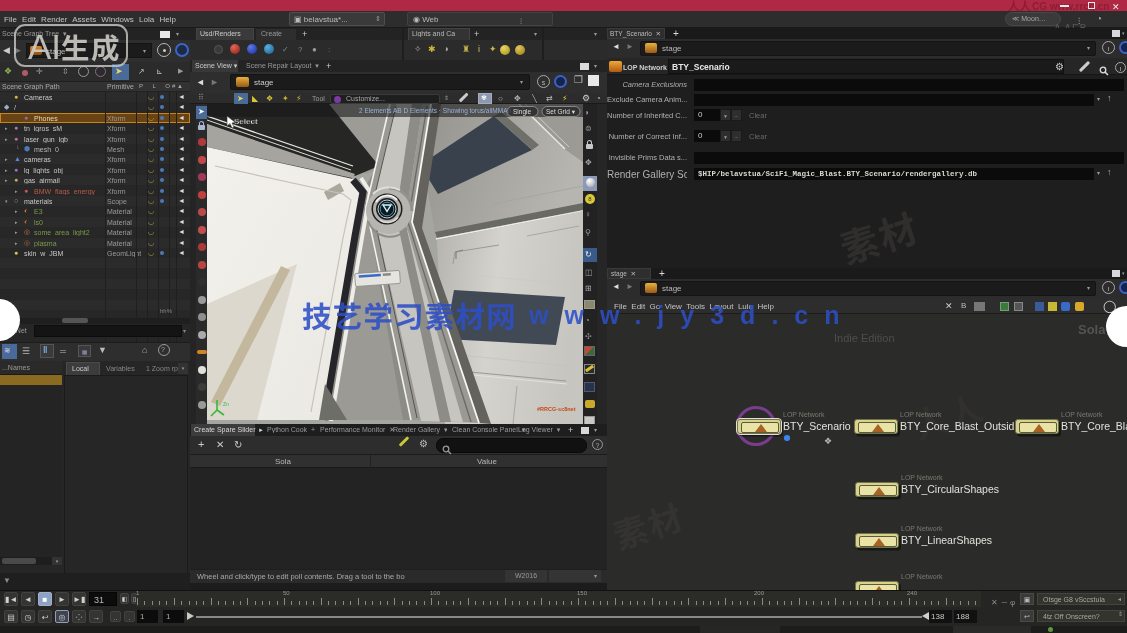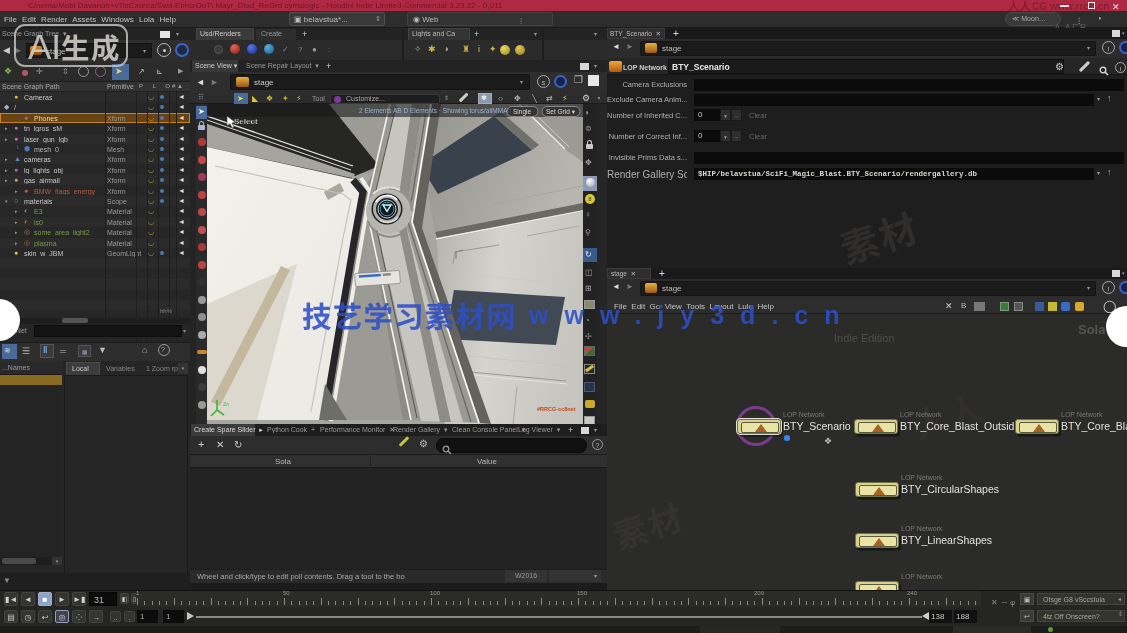--- a/index.html
+++ b/index.html
@@ -16,21 +16,20 @@
   .pbtn.sm{width:9px;height:11px;font-size:6px;line-height:11px;}
   .pbtn.r2{height:13px;line-height:13px;}
   .pbtn.r2.selb{border:1px solid #99b;background:#3e4450;}
   .pbtn.dim{width:11px;height:11px;line-height:11px;color:#888;}
 </style>
 </head>
 <body>
 <div id="app">
 
   <div class="abs" style="left:0;top:0;width:1127px;height:11px;background:#b02944;"></div>
-  <div class="abs txt" style="left:28px;top:1px;width:900px;height:10px;font-size:8px;color:#701527;">C/nema/Mobi Davanon+vTisCxorea/Swd-EimcrOoT\ Mayr_Dlod_RoGrd cymsloglc - Houdini Indie Limited-Commercial 3.23.22 - 0,011</div>
   <svg class="abs" style="left:1008px;top:0px;" width="24" height="12" viewBox="0 0 24 12">
       <path transform="translate(0.0,10.3) scale(0.01150,-0.01150)" d="M421 848C417 678 436 228 28 10C68 -17 107 -56 128 -88C337 35 443 217 498 394C555 221 667 24 890 -82C907 -48 941 -7 978 22C629 178 566 553 552 689C556 751 558 805 559 848Z" fill="#8d1d33"></path>
       <path transform="translate(11.5,10.3) scale(0.01150,-0.01150)" d="M421 848C417 678 436 228 28 10C68 -17 107 -56 128 -88C337 35 443 217 498 394C555 221 667 24 890 -82C907 -48 941 -7 978 22C629 178 566 553 552 689C556 751 558 805 559 848Z" fill="#8d1d33"></path>
     </svg>
     <div class="abs txt" style="left:1032px;top:1px;font-size:10px;font-weight:bold;color:#8d1d33;">CG www.rrcg.cn</div>
   <div class="abs" style="left:1060px;top:5px;width:9px;height:2px;background:#e8e8e8;"></div>
   <div class="abs" style="left:1088px;top:2px;width:7px;height:7px;border:1.5px solid #e8e8e8;"></div>
   <div class="abs" style="left:1112px;top:2px;font-size:9px;color:#eee;">✕</div>
 
   <div class="abs" style="left:0;top:11px;width:1127px;height:17px;background:#2d2d2d;border-bottom:1px solid #1a1a1a;"></div>
@@ -567,21 +566,21 @@
     <div class="abs" style="left:61px;top:31px;width:396px;height:15px;background:#1a1a1a;border:1px solid #111;"></div>
     <div class="abs txt" style="left:65px;top:34px;font-size:8.5px;font-weight:bold;color:#e8e8e8;">BTY_Scenario</div>
     <div class="abs txt" style="left:448px;top:33px;font-size:10px;color:#ccc;">⚙︎</div>
     <div class="abs" style="left:471px;top:37px;width:13px;height:3px;background:#ccc;transform:rotate(-45deg);border-radius:1px;"></div>
     <div class="abs" style="left:492px;top:34px;"><svg width="10" height="10" viewBox="0 0 10 10">
           <circle cx="4" cy="4" r="2.8" fill="none" stroke="#ddd" stroke-width="1.3"></circle>
           <line x1="6.2" y1="6.2" x2="9" y2="9" stroke="#ddd" stroke-width="1.5"></line>
         </svg></div>
     <div class="abs" style="left:508px;top:34px;width:11px;height:11px;border-radius:50%;border:1.5px solid #aaa;color:#bbb;font-size:7px;text-align:center;line-height:11px;">ı</div>
 
-    <div class="abs txt" style="left:0px;top:52px;width:80px;text-align:right;font-size:7.5px;color:#b0b0b0;">Camera Exclusions</div>
+    <div class="abs txt" style="left:0px;top:52px;width:80px;text-align:right;font-size:7.5px;color:#b0b0b0;font-style:italic;">Camera Exclusions</div>
     <div class="abs" style="left:87px;top:50.5px;width:430px;height:12px;background:#0b0b0b;"></div>
     <div class="abs txt" style="left:0px;top:67px;width:80px;text-align:right;font-size:7.5px;color:#b0b0b0;">Exclude Camera Anim...</div>
     <div class="abs" style="left:87px;top:65.5px;width:400px;height:12px;background:#0b0b0b;"></div>
     <div class="abs txt" style="left:490px;top:67px;font-size:6px;color:#999;">▾</div>
     <div class="abs txt" style="left:500px;top:65px;font-size:9px;color:#aab;">↑</div>
     <div class="abs txt" style="left:0px;top:83px;width:80px;text-align:right;font-size:7.5px;color:#b0b0b0;">Number of Inherited C...</div>
     <div class="abs" style="left:87px;top:81px;width:26px;height:12px;background:#0b0b0b;color:#ccc;font-size:8px;line-height:12px;padding-left:4px;">0</div>
     <div class="abs" style="left:113px;top:81px;width:11px;height:12px;background:#2e2e2e;border:1px solid #1a1a1a;color:#999;font-size:5px;text-align:center;line-height:12px;">▼</div>
     <div class="abs" style="left:124px;top:81px;width:11px;height:12px;background:#2e2e2e;border:1px solid #1a1a1a;color:#777;font-size:6px;text-align:center;line-height:12px;">‒</div>
     <div class="abs txt" style="left:142px;top:83px;font-size:7.5px;color:#6a6a6a;">Clear</div>

